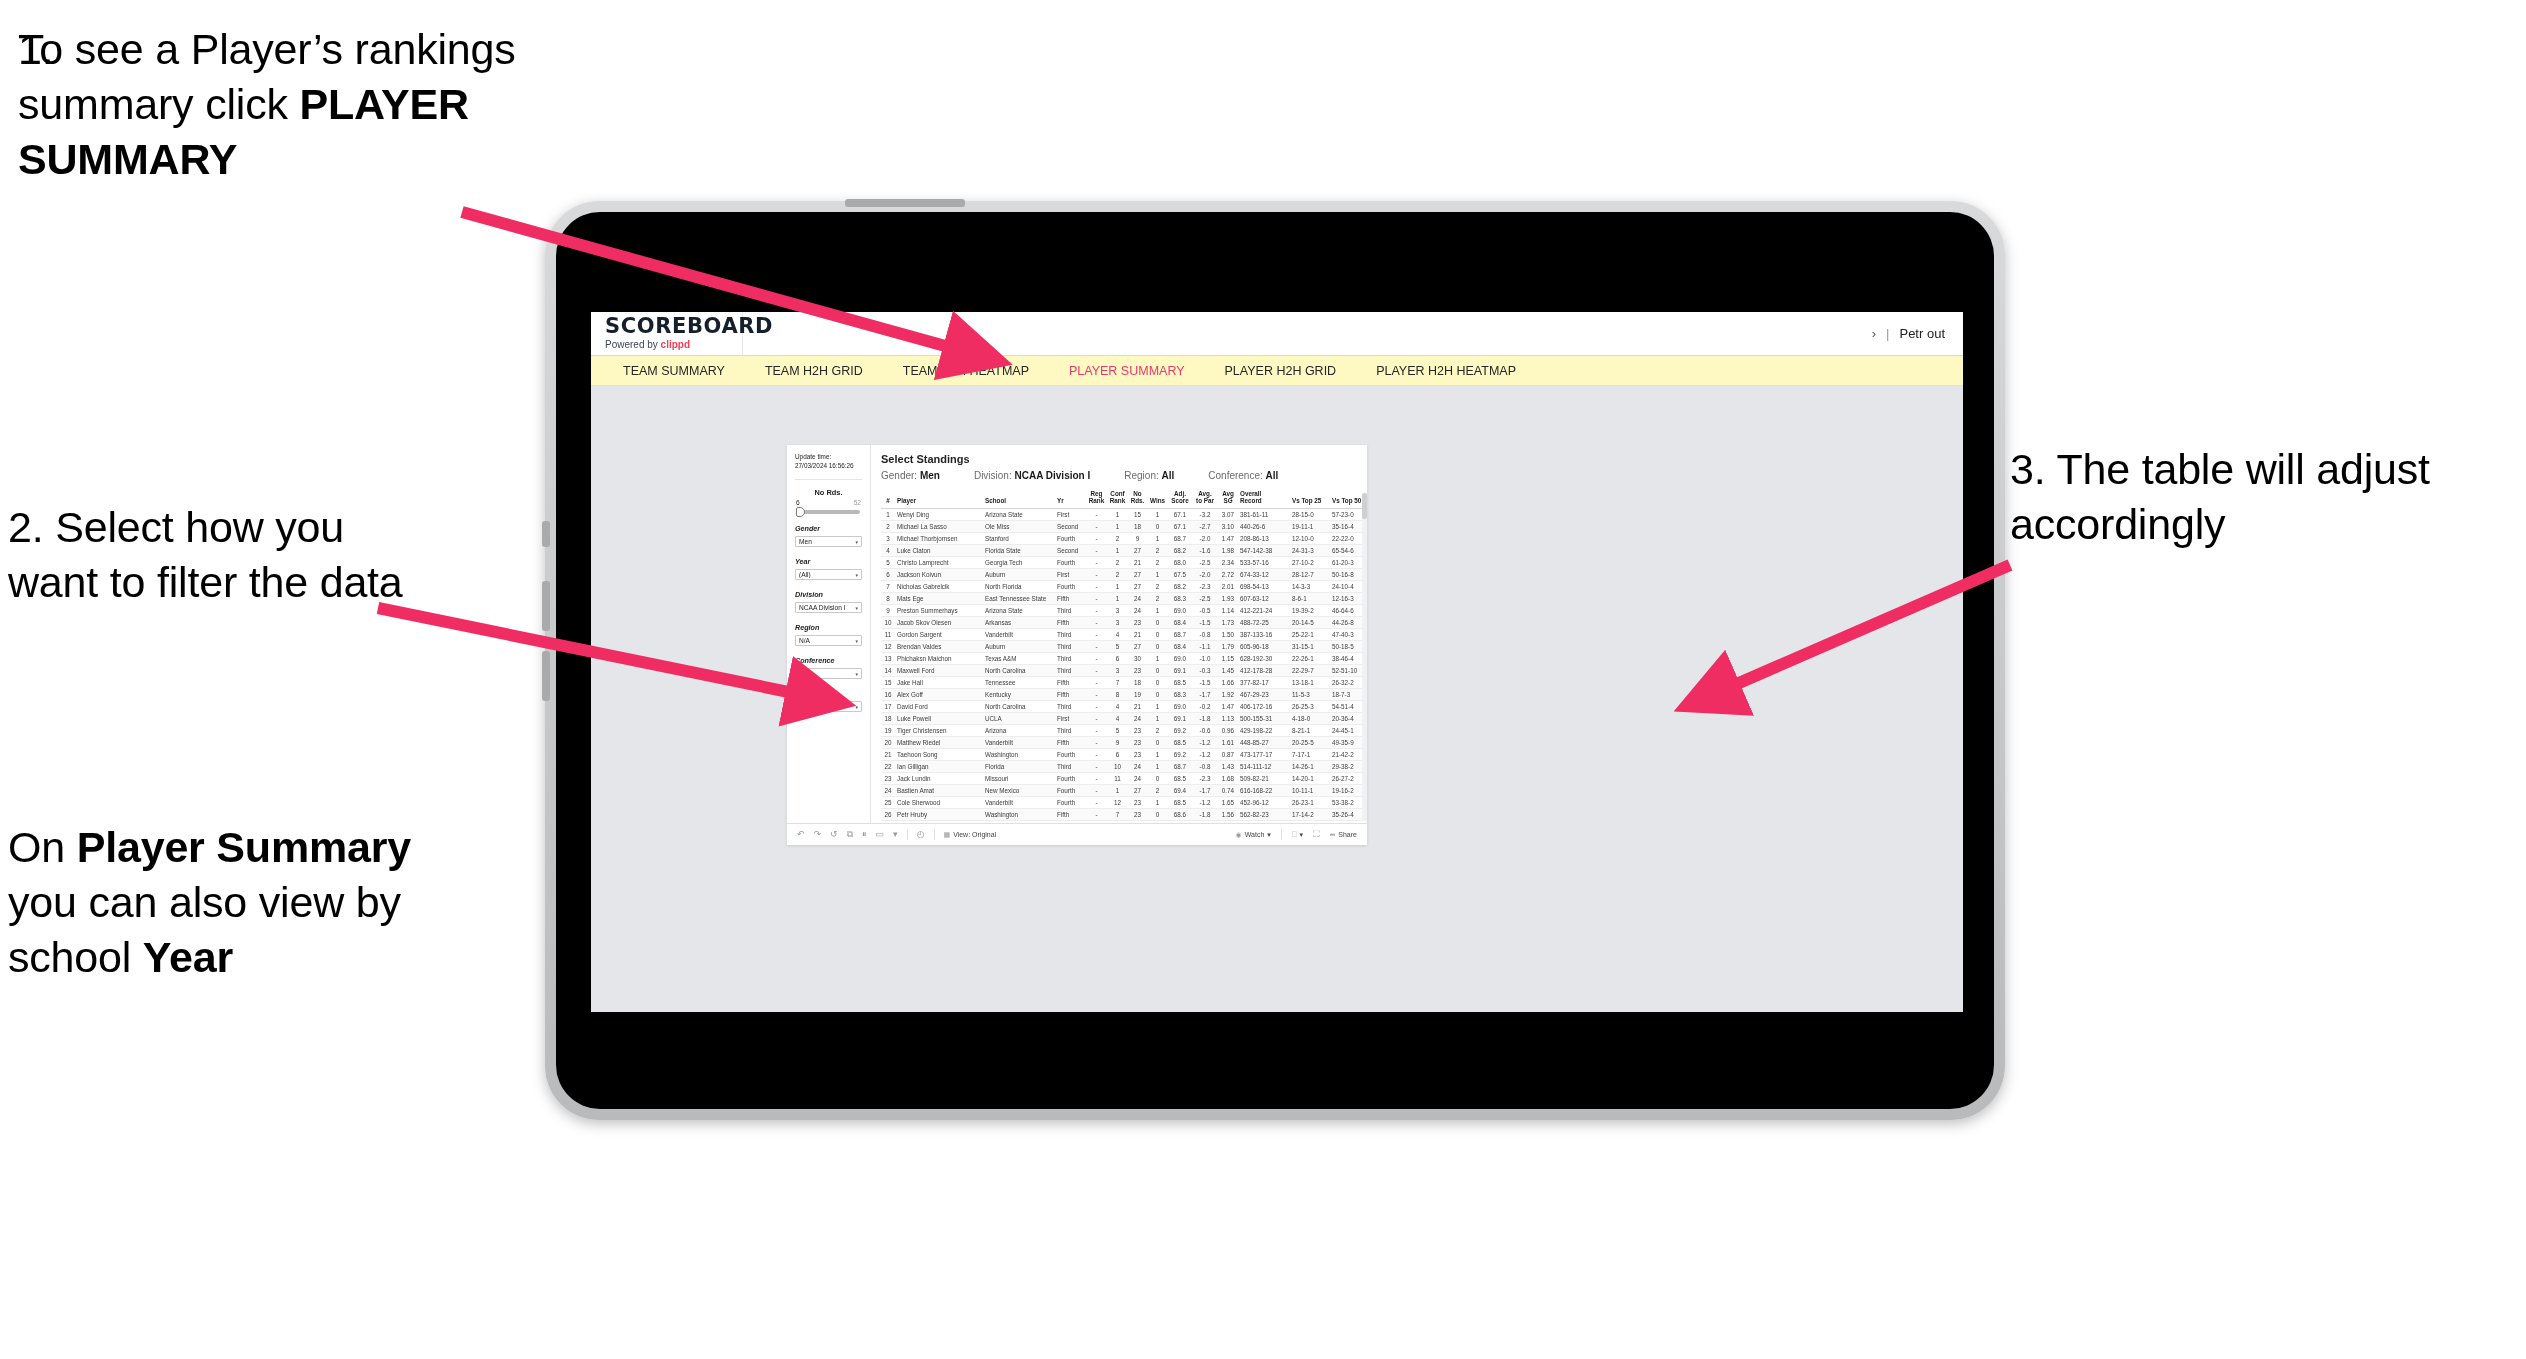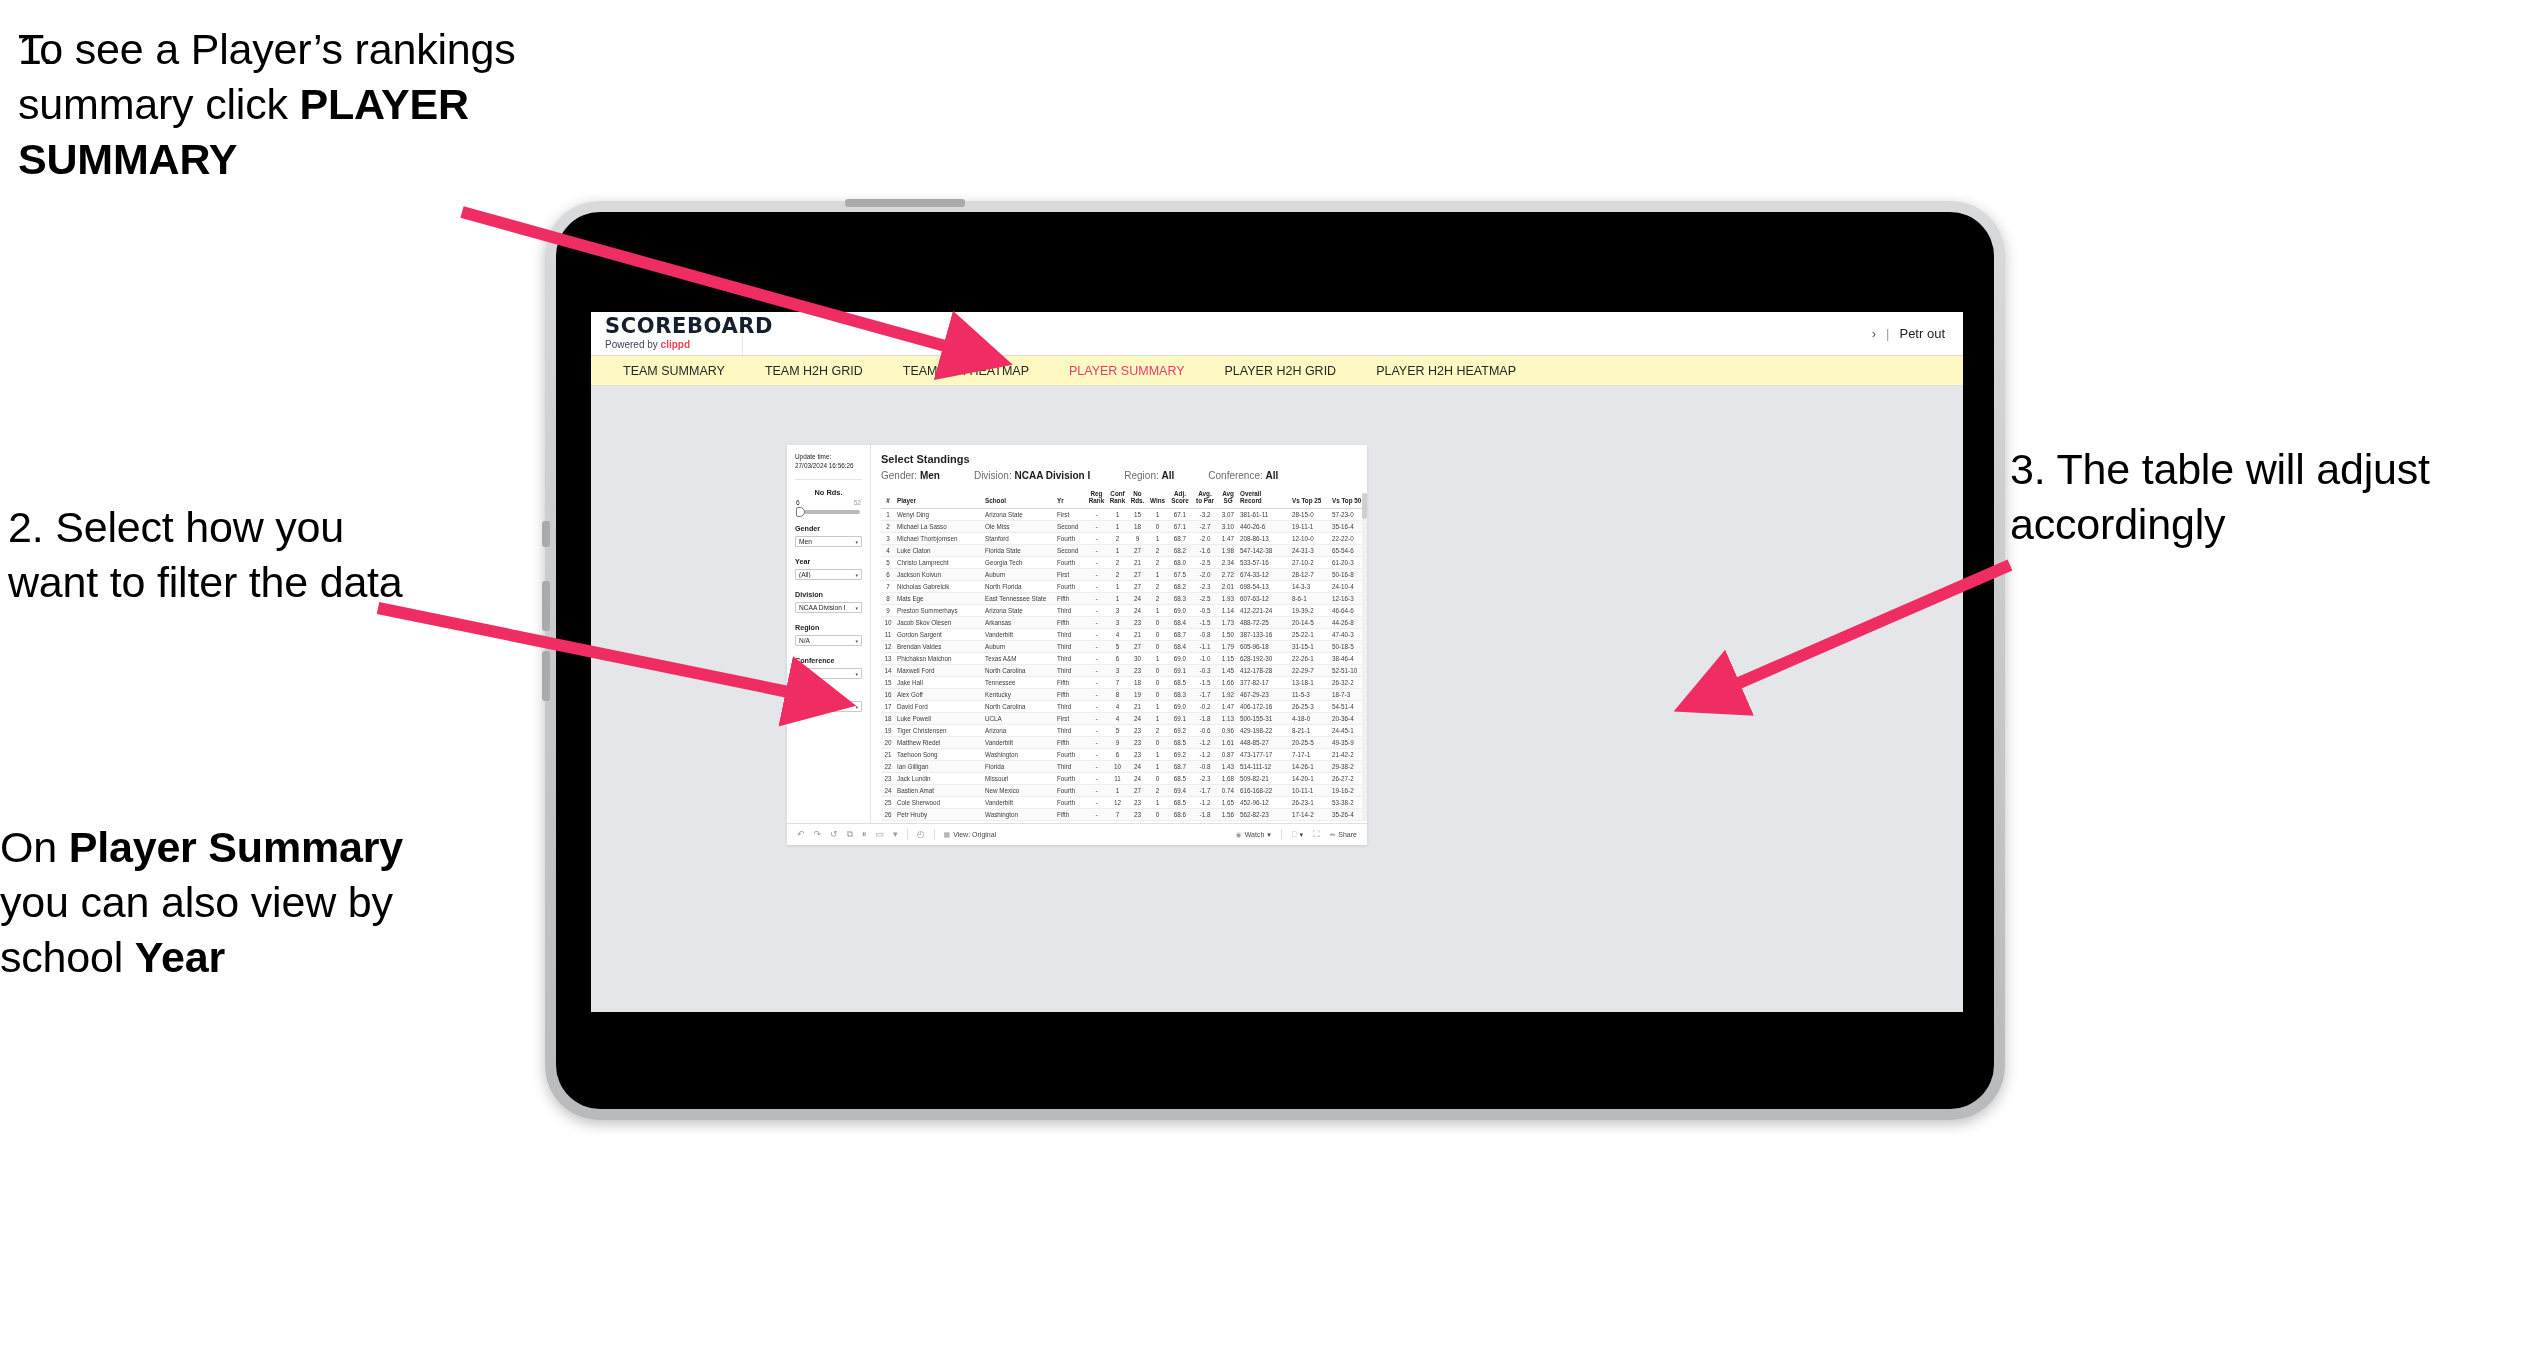--- a/index.html
+++ b/index.html
@@ -11,21 +11,21 @@
   }
   #stage { position: relative; width: 2526px; height: 1359px; background:#fff; }
 
   
   .callout { position: absolute; color: #000; font-size: 43px; line-height: 1.28; letter-spacing: -0.2px; }
   .callout b { font-weight: 700; }
   #callout-1 { left: 18px; top: 22px; width: 520px; }
   #callout-1 .num { position:absolute; left:0; top:0; }
   #callout-1 .body { display:block; }
   #callout-2 { left: 8px; top: 500px; width: 420px; }
-  #callout-2b { left: 0; top: 820px; width: 430px; }
+  #callout-2b { left: 8px; top: 820px; width: 430px; }
   #callout-3 { left: 2010px; top: 442px; width: 516px; }
 
   
   #tablet {
     position: absolute; left: 545px; top: 201px;
     width: 1460px; height: 919px;
     background: linear-gradient(180deg,#d9dadc 0%, #c8c9cb 50%, #b9babc 100%);
     border-radius: 54px;
     box-shadow: 0 4px 14px rgba(0,0,0,0.25);
     padding: 11px;
@@ -78,21 +78,21 @@
   #sheet { position:absolute; left: 196px; top: 58px; width: 580px; height: 400px;
            background:#fff; box-shadow: 0 1px 3px rgba(0,0,0,0.12); display:flex; flex-direction:column; }
   #sheet-body { flex:1; display:flex; min-height:0; }
 
   
   #filters { width: 84px; flex: 0 0 84px; border-right: 1px solid #e3e3e3; padding: 8px 8px 0 8px;
              background:#fff; }
   .upd { font-size: 6.4px; color:#222; line-height: 1.35; }
   .fdiv { height:1px; background:#e4e4e4; margin: 9px 0 8px 0; }
   .fgroup { margin-bottom: 10px; }
-  .flabel { font-size: 7.2px; font-weight: 700; color:#222; margin-bottom: 3px; }
+  .flabel { font-size: 7.2px; font-weight: 700; color:#222; margin-bottom: 3px; font-style: italic; }
   .fselect { height: 11px; border:1px solid #c9c9c9; background:#fff; border-radius: 1px;
              display:flex; align-items:center; padding: 0 3px; }
   .fselect .val { font-size: 6.6px; color:#222; flex:1; white-space:nowrap; overflow:hidden; }
   .fselect .car { font-size: 5px; color:#555; }
   .slider-label { font-size: 7.4px; font-weight:700; color:#222; text-align:center; margin-bottom:2px; }
   .slider-vals { display:flex; justify-content:space-between; font-size: 6.6px; color:#222; padding:0 1px; }
   .slider-vals .max { color:#9a9a9a; }
   .slider-track { position:relative; height: 4px; background:#b9b9b9; border-radius:2px; margin-top:4px;
                   margin-left:4px; margin-right:2px;}
   .slider-knob { position:absolute; left:-3px; top:-3px; width:9px; height:10px; background:#fff;

